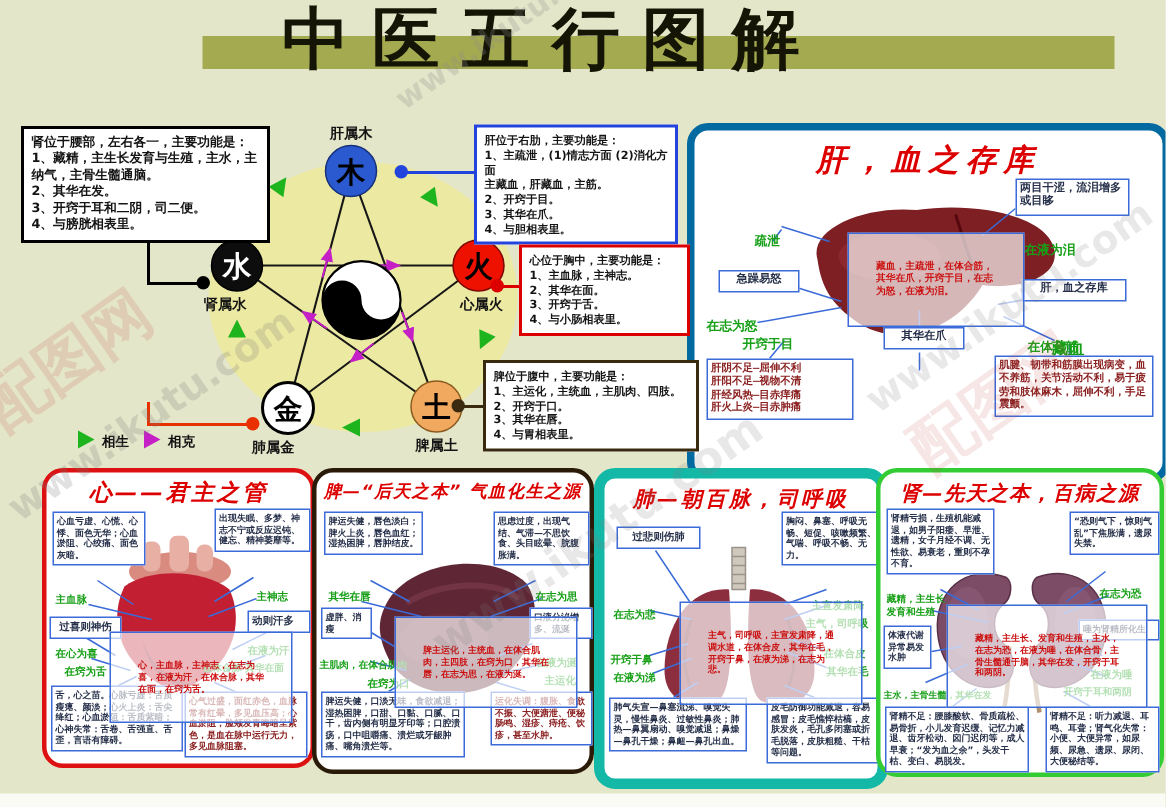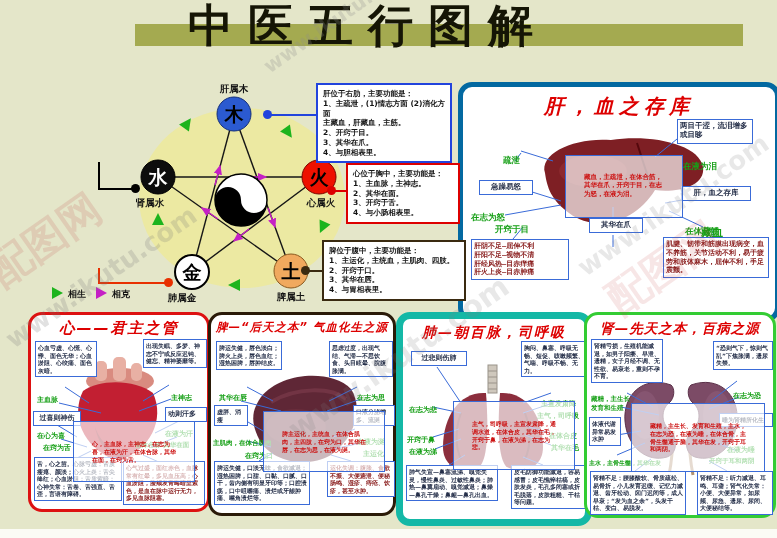--- a/index.html
+++ b/index.html
@@ -104,20 +104,25 @@
   <div class="line" style="left:270px;top:114px;width:46px;height:2px;background:#2244dd;"></div>
   <div class="dot" style="left:263px;top:110px;background:#2244dd;"></div>
   <div class="line" style="left:334px;top:190px;width:12px;height:2px;background:#dd0000;"></div>
   <div class="dot" style="left:327px;top:186px;background:#dd0000;"></div>
   <div class="line" style="left:308px;top:270px;width:14px;height:2px;background:#3a2a10;"></div>
   <div class="dot" style="left:301px;top:266px;background:#3a2a10;"></div>
   <div class="line" style="left:98px;top:268px;width:2px;height:16px;background:#e83000;"></div>
   <div class="line" style="left:98px;top:282px;width:70px;height:2px;background:#e83000;"></div>
   <div class="dot" style="left:164px;top:278px;background:#e83000;"></div>
 
+  <div class="sumbox" style="left:14px;top:84px;width:152px;">肾位于腰部，左右各一，主要功能是：
+1、藏精，主生长发育与生殖，主水，主纳气，主骨生髓通脑。
+2、其华在发。
+3、开窍于耳和二阴，司二便。
+4、与膀胱相表里。</div>
   <div class="sumbox" style="left:316px;top:83px;width:122px;border-color:#2244dd;font-size:7.5px;">肝位于右肋，主要功能是：
 1、主疏泄，(1)情志方面 (2)消化方面
 主藏血，肝藏血，主筋。
 2、开窍于目。
 3、其华在爪。
 4、与胆相表里。</div>
   <div class="sumbox" style="left:346px;top:163px;width:100px;border-color:#dd0000;font-size:7.5px;">心位于胸中，主要功能是：
 1、主血脉，主神志。
 2、其华在面。
 3、开窍于舌。

